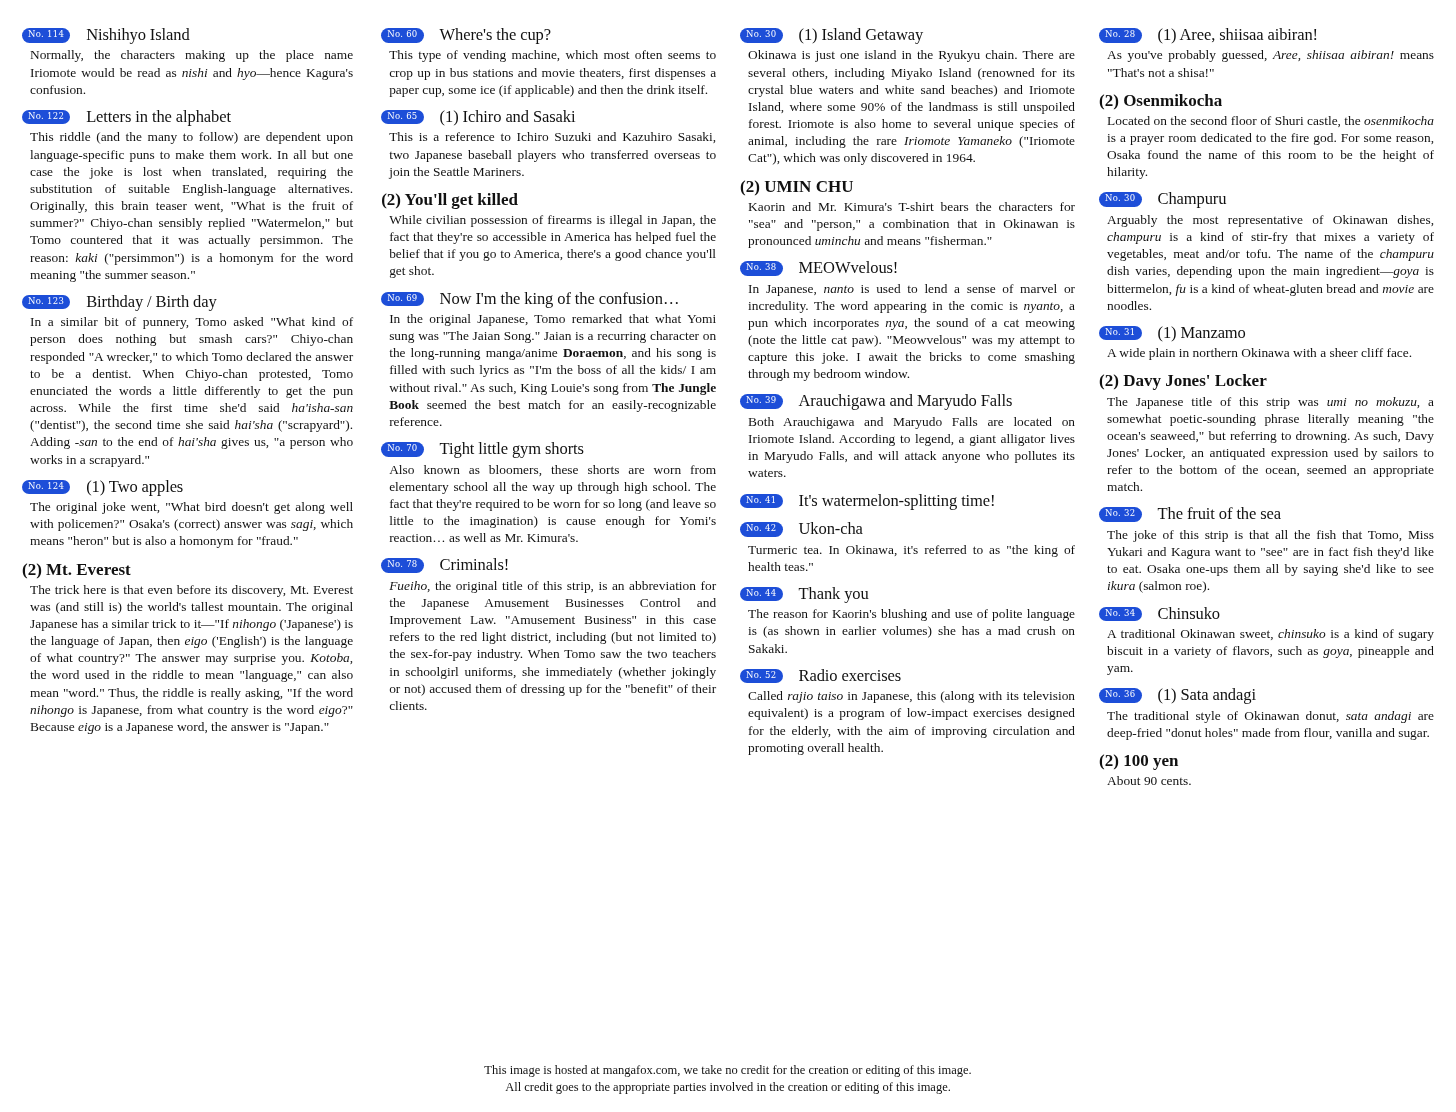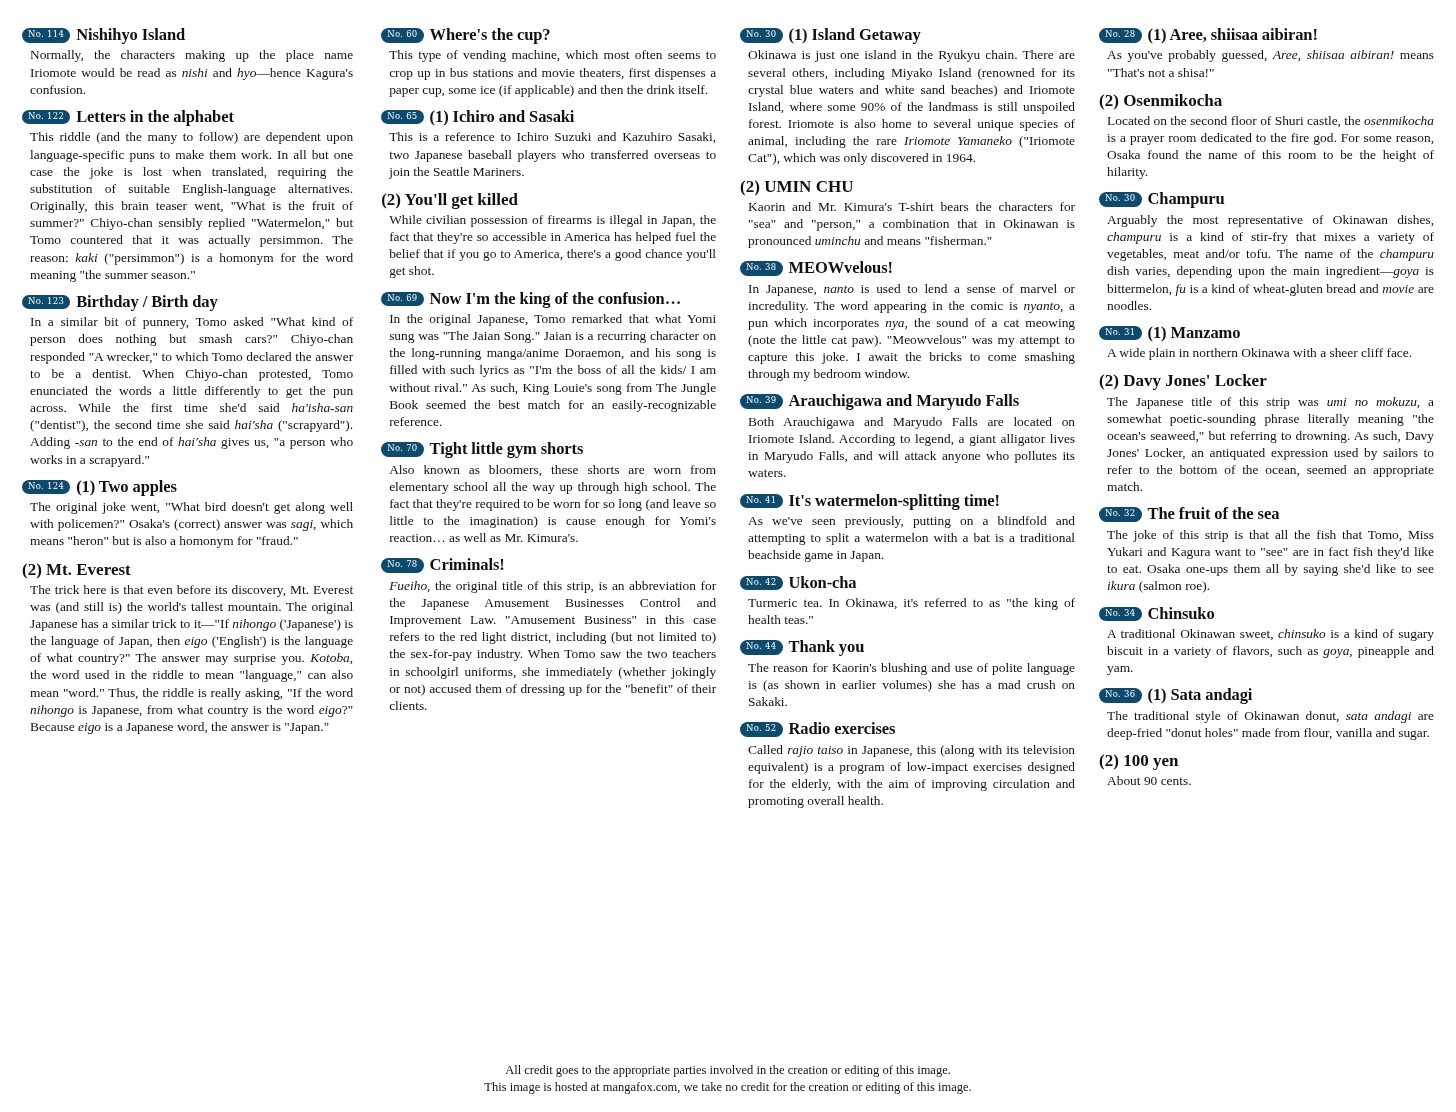--- a/index.html
+++ b/index.html
@@ -31,52 +31,52 @@
     margin-bottom: 10px;
     position: relative;
   }
   .head {
     display: block;
     line-height: 1.12;
     margin-bottom: 2px;
   }
   .num {
     display: inline-block;
-    background: #0c4a6e;
+    background: #1d4ed8;
     color: #ffffff;
     border-radius: 9px;
     font-family: "DejaVu Serif", serif;
     font-size: 8.5px;
     letter-spacing: .3px;
     padding: 2px 6px 3px 6px;
     vertical-align: 3px;
-    margin-right: 6px;
+    margin-right: 16px;
     white-space: nowrap;
   }
   .title {
-    font-weight: bold;
+    font-weight: normal;
     font-size: 16.5px;
     letter-spacing: -0.1px;
   }
   .subtitle {
     font-weight: bold;
     font-size: 17px;
     display: block;
     margin: 6px 0 2px 0;
   }
   .body {
     font-size: 13.4px;
     line-height: 1.28;
     text-align: justify;
     text-justify: inter-word;
     hyphens: auto;
     margin: 0 0 4px 8px;
   }
   .body i { font-style: italic; }
-  .body b { font-weight: normal; }
+  .body b { font-weight: bold; }
   .footer {
     position: absolute;
     left: 0;
     right: 0;
     bottom: 16px;
     text-align: center;
     font-family: "Liberation Serif", serif;
     font-size: 12.5px;
     line-height: 1.35;
     color: #111111;
@@ -152,21 +152,20 @@
       <div class="entry">
         <div class="head"><span class="num">No. 38</span><span class="title">MEOWvelous!</span></div>
         <p class="body">In Japanese, <i>nanto</i> is used to lend a sense of marvel or incredulity. The word appearing in the comic is <i>nyanto</i>, a pun which incorporates <i>nya</i>, the sound of a cat meowing (note the little cat paw). "Meowvelous" was my attempt to capture this joke. I await the bricks to come smashing through my bedroom window.</p>
       </div>
       <div class="entry">
         <div class="head"><span class="num">No. 39</span><span class="title">Arauchigawa and Maryudo Falls</span></div>
         <p class="body">Both Arauchigawa and Maryudo Falls are located on Iriomote Island. According to legend, a giant alligator lives in Maryudo Falls, and will attack anyone who pollutes its waters.</p>
       </div>
       <div class="entry">
         <div class="head"><span class="num">No. 41</span><span class="title">It's watermelon-splitting time!</span></div>
-        <p class="body">As we've seen previously, putting on a blindfold and attempting to split a watermelon with a bat is a traditional beachside game in Japan.</p>
       </div>
       <div class="entry">
         <div class="head"><span class="num">No. 42</span><span class="title">Ukon-cha</span></div>
         <p class="body">Turmeric tea. In Okinawa, it's referred to as "the king of health teas."</p>
       </div>
       <div class="entry">
         <div class="head"><span class="num">No. 44</span><span class="title">Thank you</span></div>
         <p class="body">The reason for Kaorin's blushing and use of polite language is (as shown in earlier volumes) she has a mad crush on Sakaki.</p>
       </div>
       <div class="entry">
@@ -214,15 +213,15 @@
       <div class="entry">
         <div class="head">
           <span class="subtitle">(2) 100 yen</span>
         </div>
         <p class="body">About 90 cents.</p>
       </div>
     </div>
 </div>
 
 <div class="footer">
+  <div>This image is hosted at mangafox.com, we take no credit for the creation or editing of this image.</div>
   <div>All credit goes to the appropriate parties involved in the creation or editing of this image.</div>
-  <div>This image is hosted at mangafox.com, we take no credit for the creation or editing of this image.</div>
 </div>
 
 </body></html>

